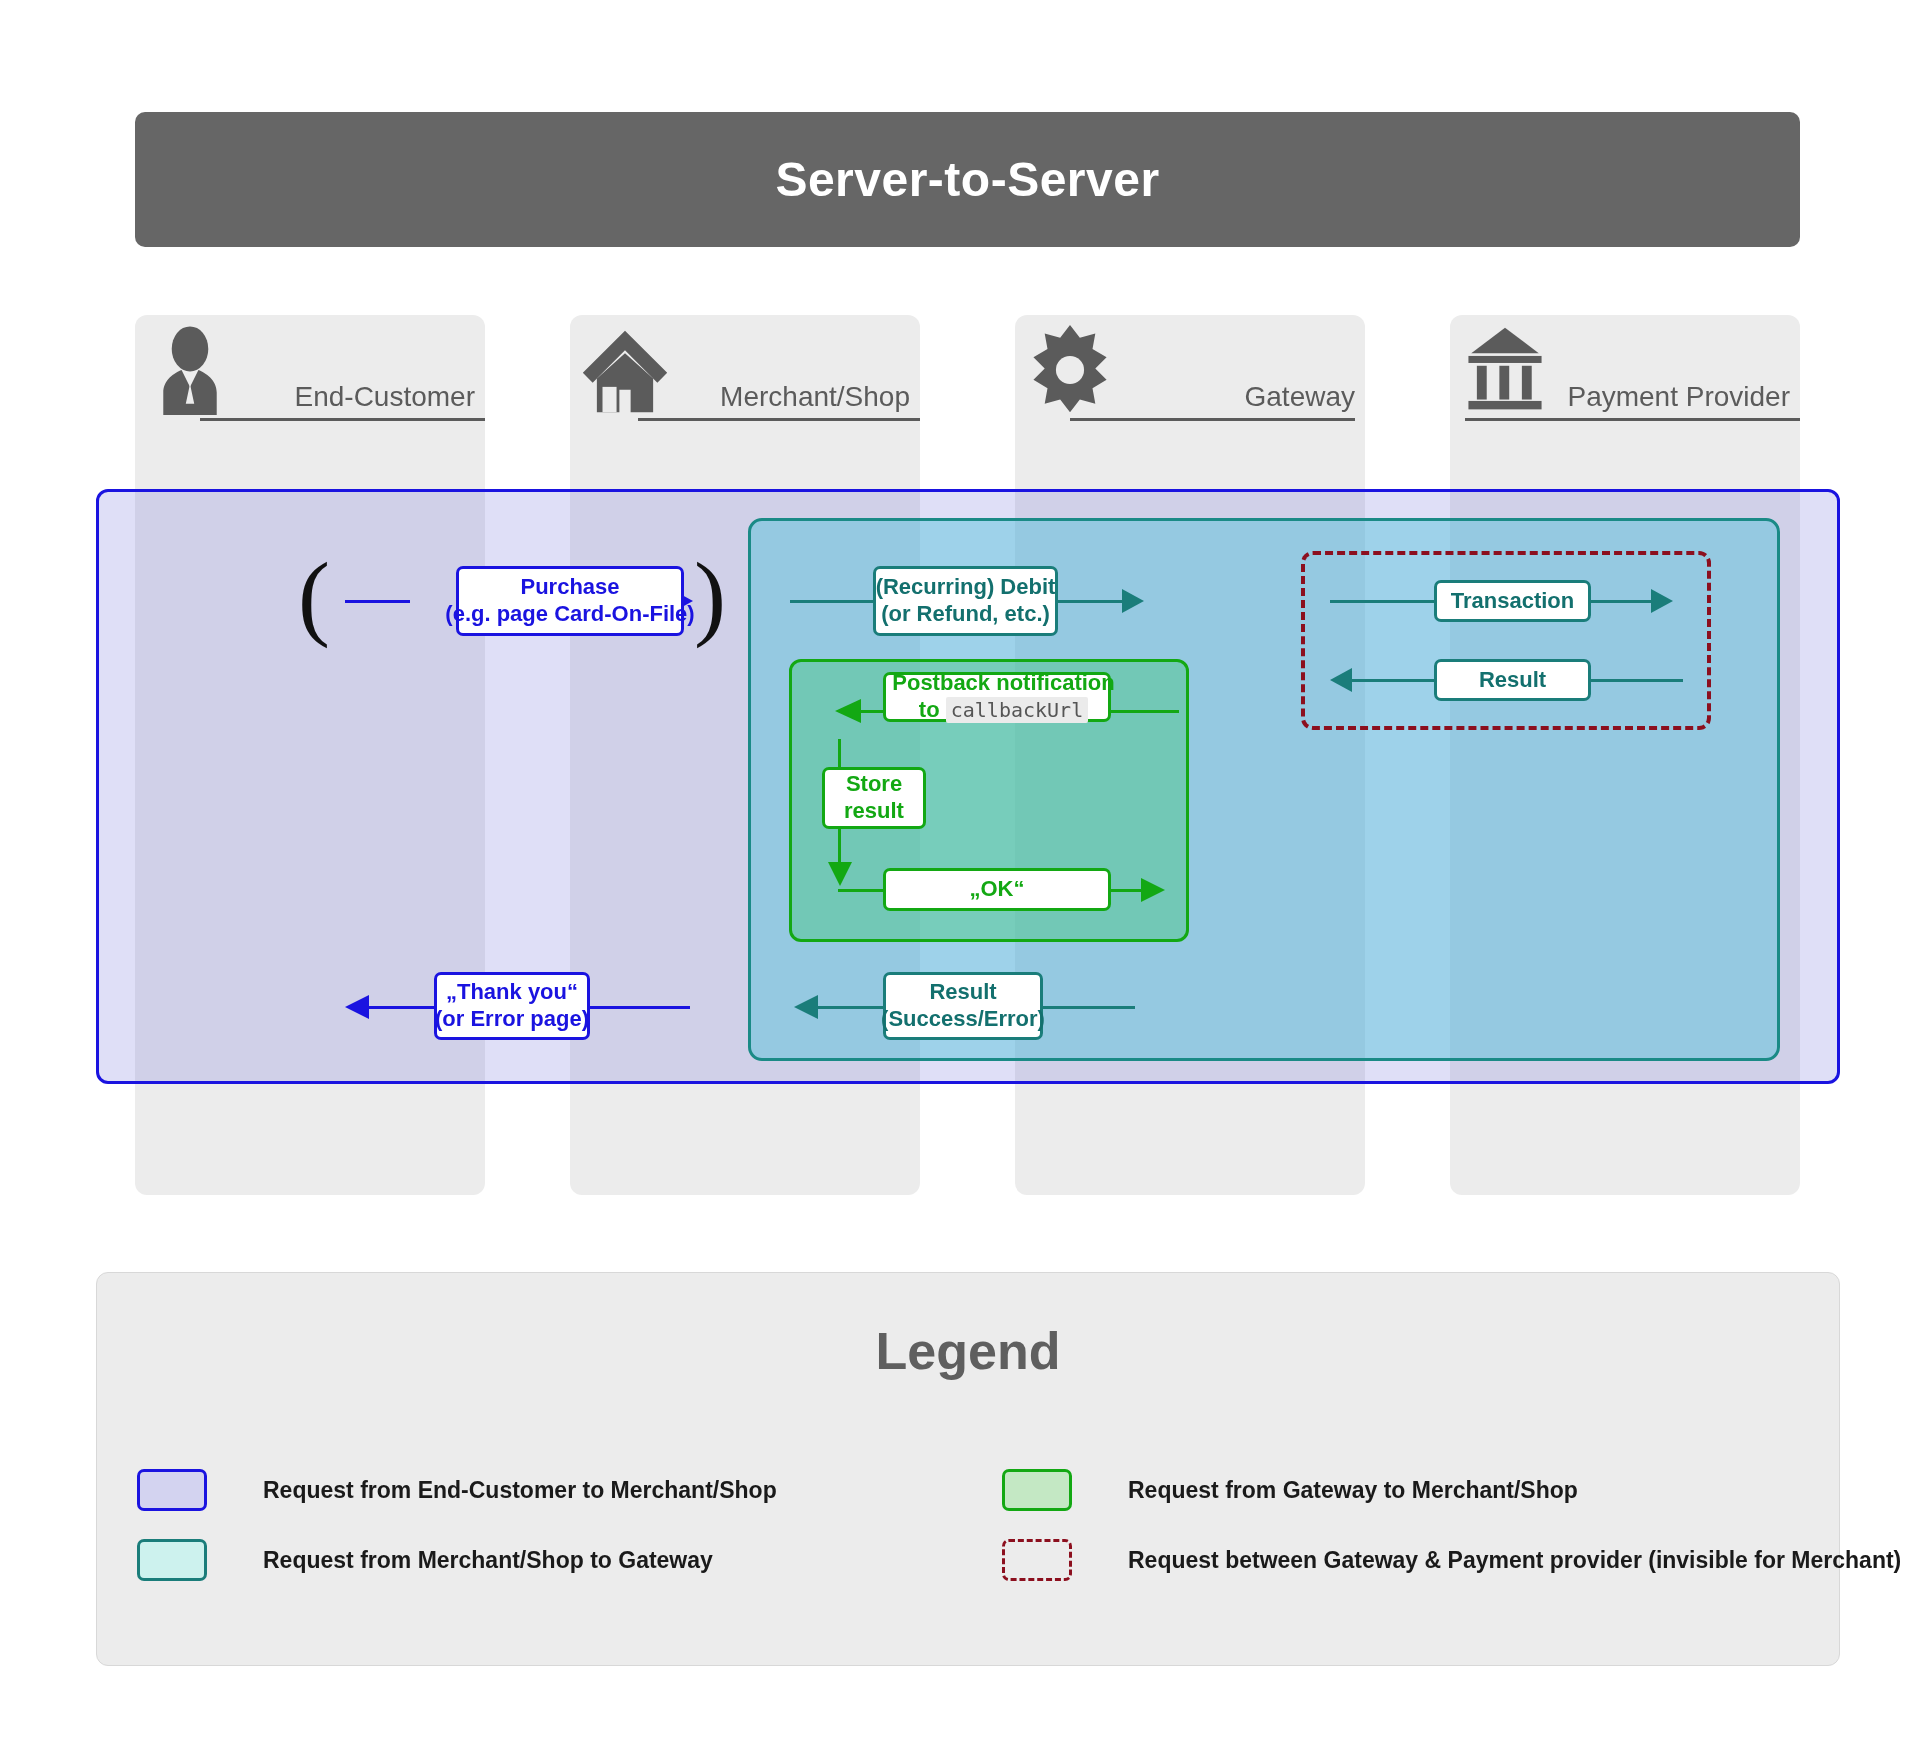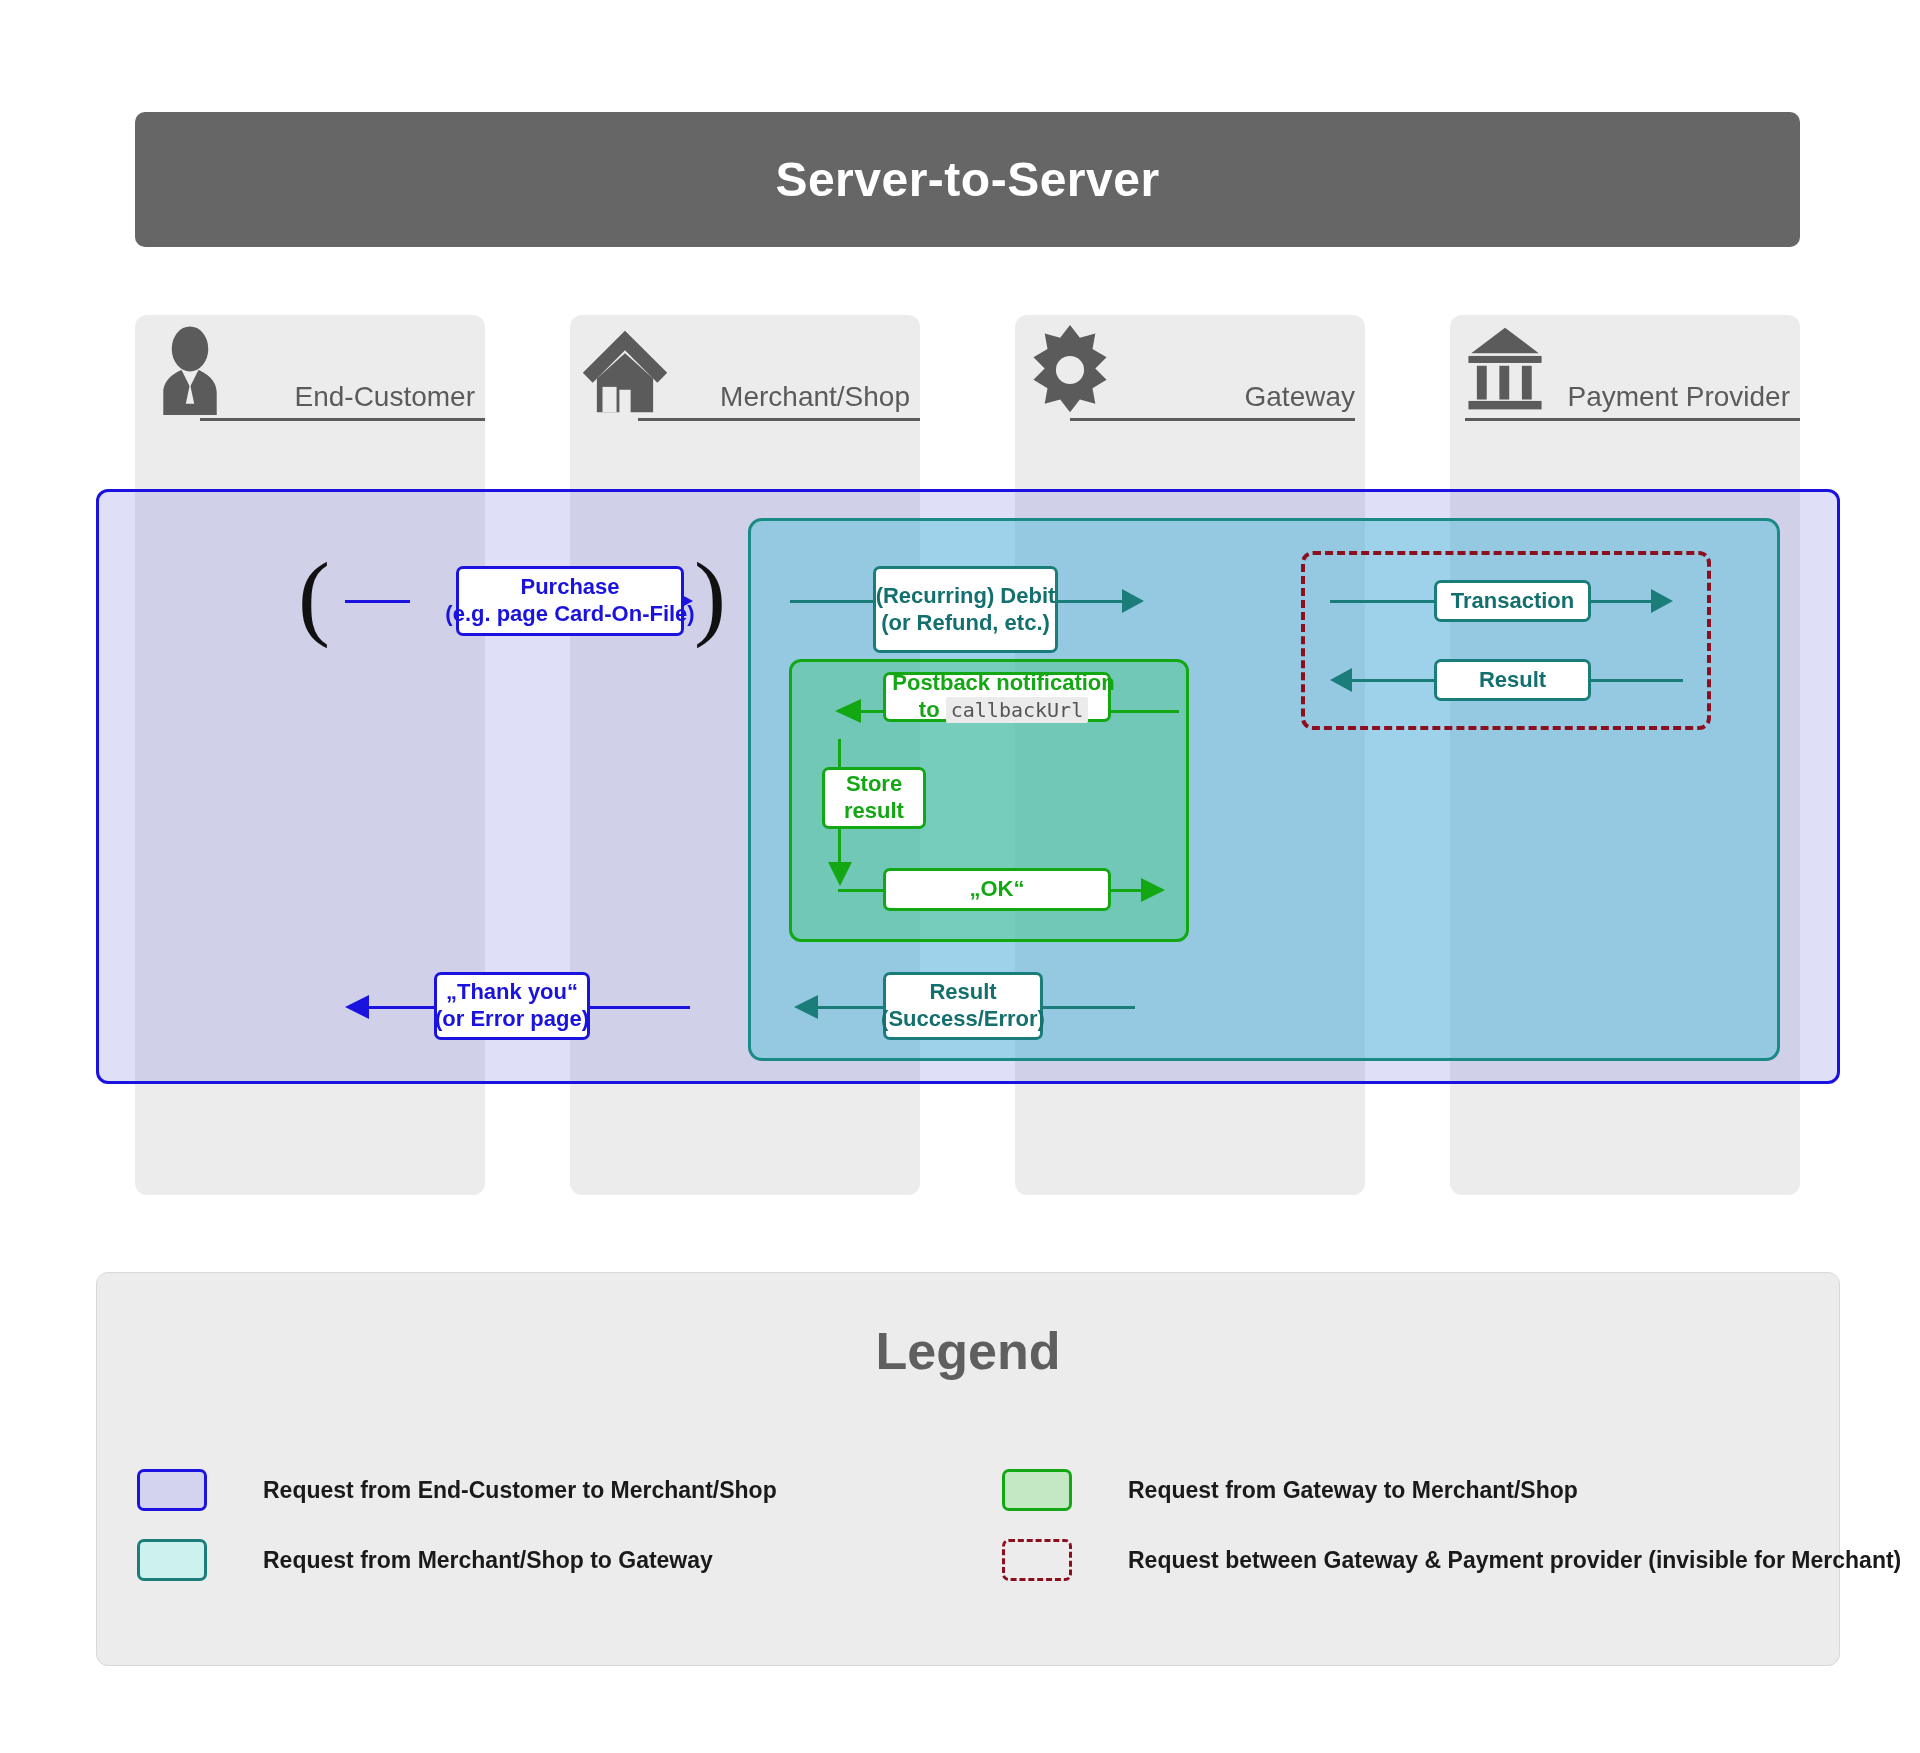--- a/index.html
+++ b/index.html
@@ -263,21 +263,21 @@
   <div class="paren" style="left:694px; top:548px;">)</div>
   <div class="hline c-blue" style="left:345px; top:600px; width:65px;"></div>
   <div class="node node-blue" style="left:408px; top:566px; width:228px; height:70px;margin-left:48px;">
     <span class="ln">Purchase</span>
     <span class="ln">(e.g. page Card-On-File)</span>
   </div>
   <div class="hline c-blue" style="left:636px; top:600px; width:42px;"></div>
   <div class="arrow ar-right" style="left:671px; top:589px; border-left:22px solid #1a13e0;"></div>
 
   <div class="hline c-teal" style="left:790px; top:600px; width:90px;"></div>
-  <div class="node node-teal" style="left:873px; top:566px; width:185px; height:87px;">
+  <div class="node node-teal" style="left:873px; top:566px; width:185px; height:70px;">
     <span class="ln">(Recurring) Debit</span>
     <span class="ln">(or Refund, etc.)</span>
   </div>
   <div class="hline c-teal" style="left:1058px; top:600px; width:73px;"></div>
   <div class="arrow ar-right" style="left:1122px; top:589px; border-left:22px solid #1a7d7a;"></div>
 
   <div class="hline c-teal" style="left:1330px; top:600px; width:110px;"></div>
   <div class="node node-teal" style="left:1434px; top:580px; width:157px; height:42px;">
     <span class="ln">Transaction</span>
   </div>

